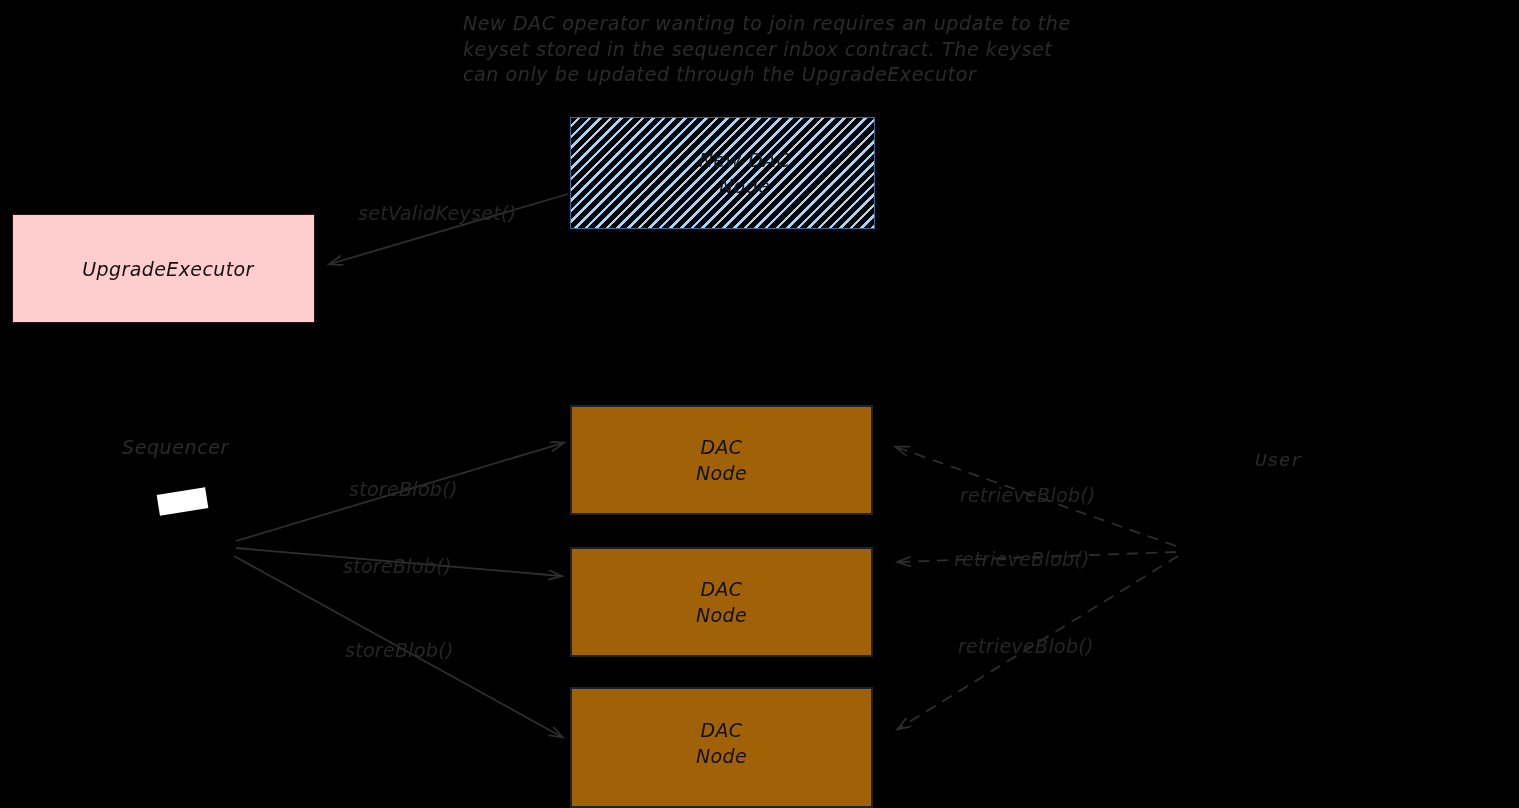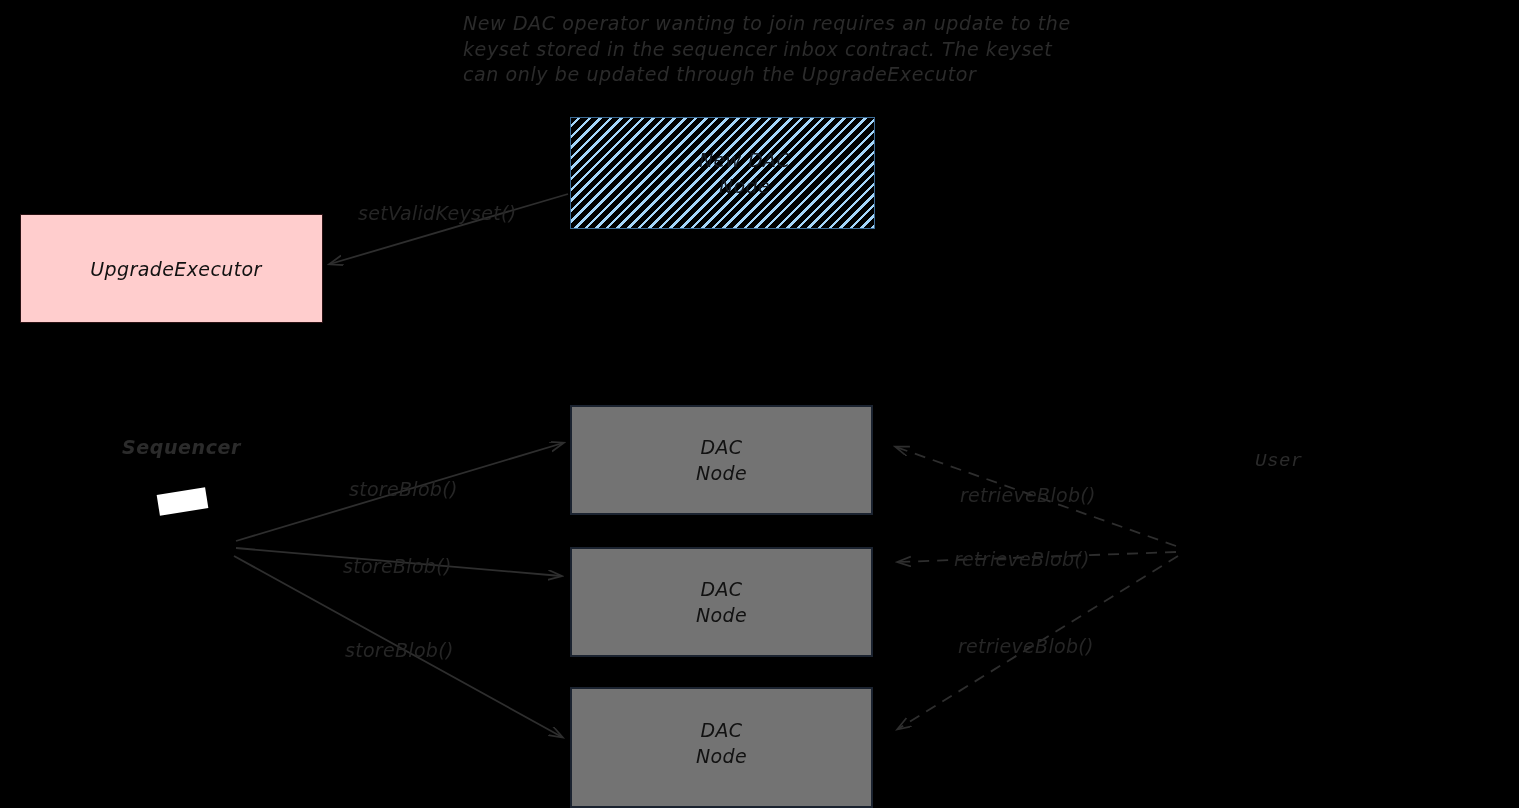--- a/index.html
+++ b/index.html
@@ -67,21 +67,21 @@
   .node-box .box-text {
     color: #111111;
     font-family: "DejaVu Sans", sans-serif;
     font-size: 19px;
     line-height: 26px;
     letter-spacing: 0.4px;
     font-style: italic;
     white-space: pre-line;
   }
   .dac-box {
-    background: #737373;
+    background: #a16207;
     border: 2px solid #1b2330;
     align-items: center;
   }
   .exec-box {
     background: #ffcdcd;
     border: 1.5px solid #2a1214;
   }
   .hatch-box {
     background-color: #000000;
     border: 1.5px solid #3c6b95;
@@ -144,28 +144,28 @@
 
   <div class="note" style="left:463px; top:11px;">New DAC operator wanting to join requires an update to the
 keyset stored in the sequencer inbox contract. The keyset
 can only be updated through the UpgradeExecutor</div>
 
   <div class="node-box hatch-box" style="left:570px; top:117px; width:305px; height:112px;padding-left:44px;">
     <span class="box-text">New DAC
 Node</span>
   </div>
 
-  <div class="node-box exec-box" style="left:20px; top:214px; width:303px; height:109px;padding-left:9px;">
+  <div class="node-box exec-box" style="left:12px; top:214px; width:303px; height:109px;padding-left:9px;">
     <span class="box-text">UpgradeExecutor</span>
   </div>
 
   <div class="edge-label" style="left:358px; top:202px;">setValidKeyset()</div>
 
 
-  <div class="plain-label" style="left:122px; top:436px;font-weight:bold;">Sequencer</div>
+  <div class="plain-label" style="left:122px; top:436px;">Sequencer</div>
   <div class="seq-bar" style="left:158px; top:491px; width:49px; height:21px;"></div>
 
   <div class="plain-label" style="left:1255px; top:450px;font-family:Liberation Mono, monospace;">User</div>
 
   <div class="node-box dac-box" style="left:570px; top:405px; width:303px; height:110px;">
     <span class="box-text">DAC
 Node</span>
   </div>
 
   <div class="node-box dac-box" style="left:570px; top:547px; width:303px; height:110px;">

